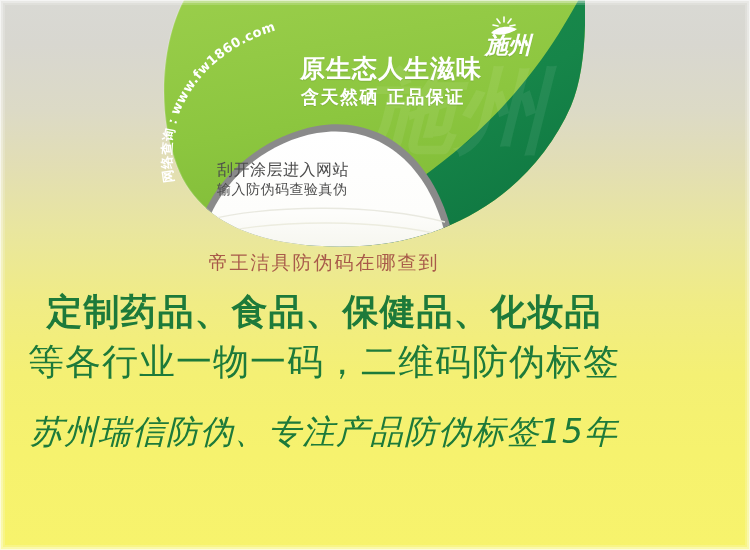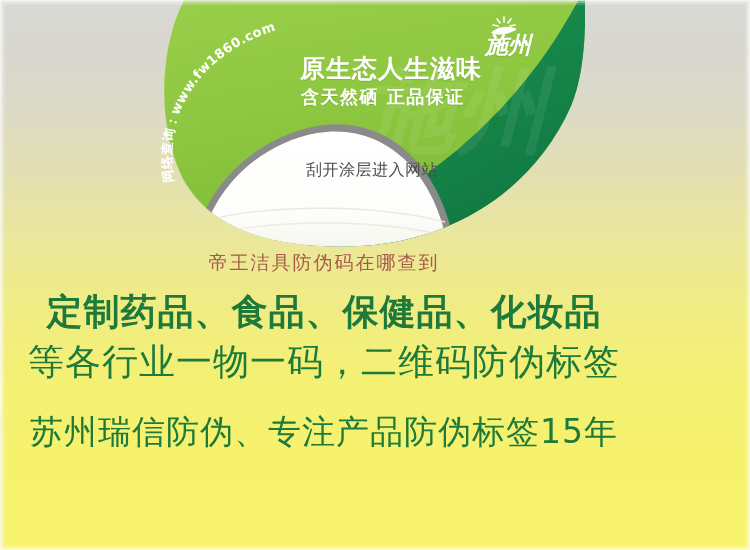--- a/index.html
+++ b/index.html
@@ -137,21 +137,20 @@
     letter-spacing: 0px;
     white-space: nowrap;
     text-shadow: 0 1px 1px rgba(0,0,0,0.12);
   }
 
   .scratch-text {
     position: absolute;
     left: 62px;
     top: 162px;
     width: 310px;
-    text-align: center;
   }
   .scratch-line1 {
     font-size: 16px;
     color: #4c4c4c;
     letter-spacing: 0.5px;
     line-height: 1.25;
     white-space: nowrap;
   }
   .scratch-line2 {
     font-size: 14px;
@@ -192,20 +191,21 @@
     letter-spacing: 1px;
     color: #1d7a3a;
     white-space: nowrap;
   }
   #tagline {
     top: 410px;
     font-size: 33px;
     letter-spacing: 1px;
     color: #1d7a3a;
     white-space: nowrap;
+    font-style: italic;
   }
 </style>
 </head>
 <body>
 
 <div id="page">
 
   <div id="leaf-art">
     <svg viewBox="0 0 430 250" xmlns="http://www.w3.org/2000/svg">
       <defs>
@@ -292,20 +292,21 @@
             <line x1="28" y1="9" x2="23" y2="10"></line>
           </g>
           <path d="M 4 17 C 10 10, 22 9, 30 13 C 22 19, 10 20, 4 17 Z" fill="#ffffff"></path>
         </svg>
       </div>
       <div class="brand-name">施州</div>
     </div>
 
     <div class="scratch-text">
       <div class="scratch-line1">刮开涂层进入网站</div>
+      <div class="scratch-line2">输入防伪码查验真伪</div>
     </div>
   </div>
 
   <div class="copy-block" id="headline-brand">帝王洁具防伪码在哪查到</div>
 
   <div class="copy-block" id="promo-line-1">定制药品、食品、保健品、化妆品</div>
 
   <div class="copy-block" id="promo-line-2">等各行业一物一码，二维码防伪标签</div>
 
   <div class="copy-block" id="tagline">苏州瑞信防伪、专注产品防伪标签15年</div>

